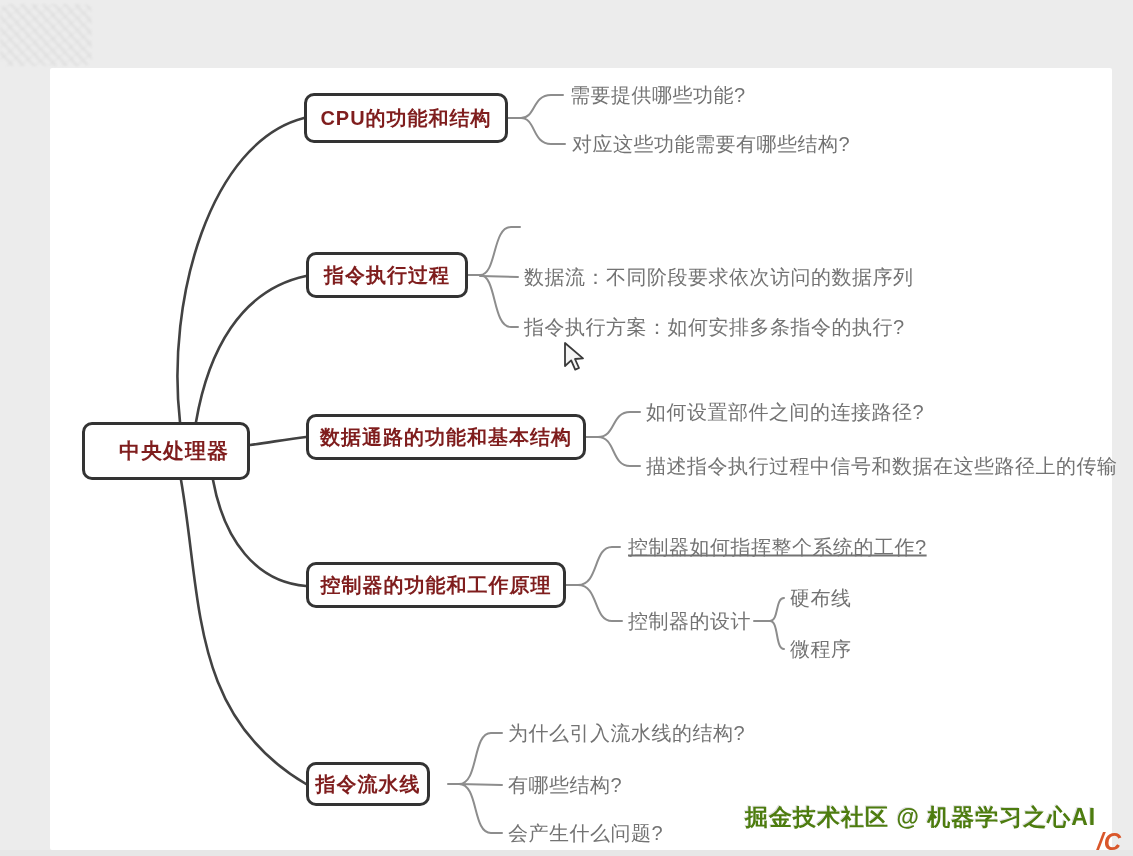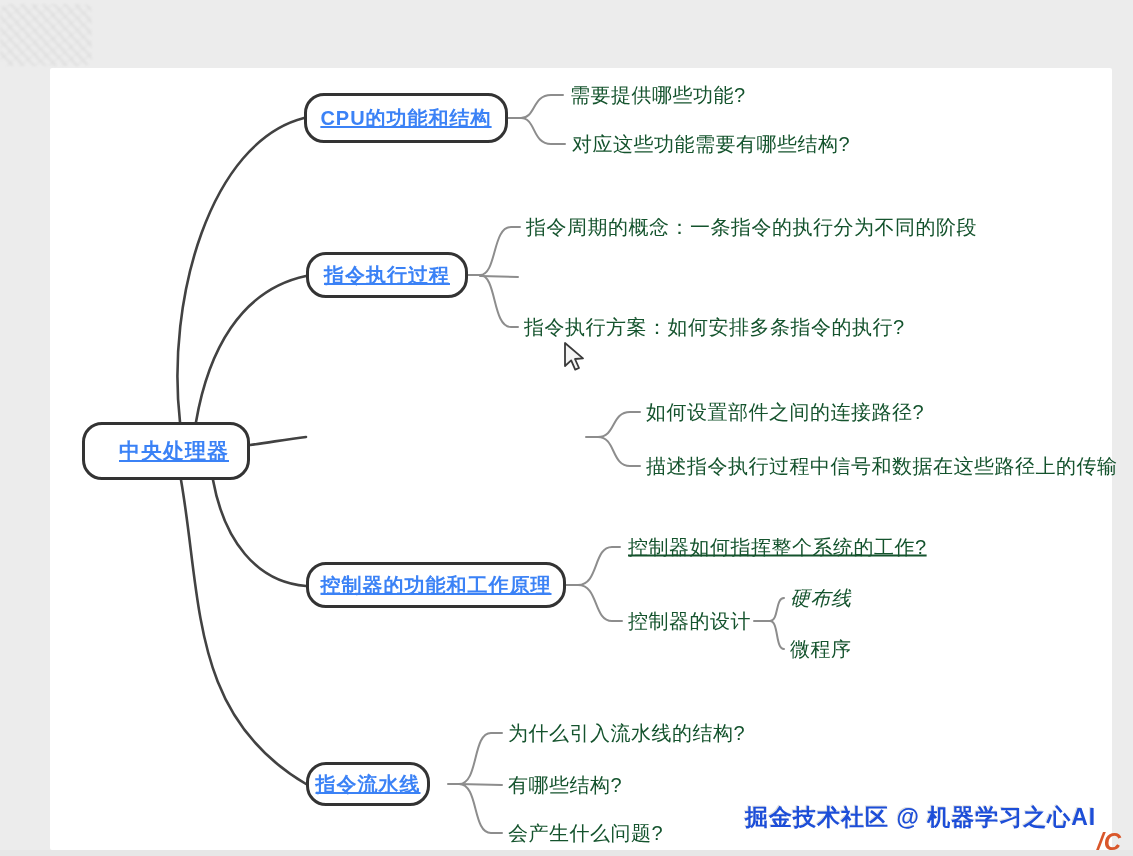--- a/index.html
+++ b/index.html
@@ -39,52 +39,51 @@
     pointer-events: none;
   }
   .main-link { fill: none; stroke: #424242; stroke-width: 2.6; stroke-linecap: round; }
   .leaf-link { fill: none; stroke: #8d8d8d; stroke-width: 2; stroke-linecap: round; }
 
   .node-box {
     position: absolute;
     box-sizing: border-box;
     background: #ffffff;
     border: 3px solid #333333;
-    border-radius: 20px;
+    border-radius: 10px;
     display: flex;
     align-items: center;
     justify-content: center;
-    color: #3b82f6;
+    color: #7f1d1d;
     font-weight: bold;
     font-size: 20px;
     letter-spacing: 1px;
     white-space: nowrap;
     cursor: pointer;
-    text-decoration: underline;
   }
   .node-box.root { font-size: 21px; padding-left: 16px; }
 
   .leaf-text {
     position: absolute;
     transform: translateY(-50%);
-    color: #14532d;
+    color: #737373;
     font-size: 20px;
     font-weight: 500;
     letter-spacing: 0.5px;
     white-space: nowrap;
     cursor: pointer;
   }
 
   .watermark-main {
     position: absolute;
     left: 745px; top: 802px;
     font-size: 23px;
     font-weight: bold;
     letter-spacing: 1px;
-    color: #1d4ed8;
+    color: #4d7c0f;
     text-shadow: 2px 2px 0 rgba(255,255,255,0.95), -1px -1px 0 rgba(120,120,120,0.25);
     white-space: nowrap;
   }
   .watermark-corner {
     position: absolute;
     left: 1097px; top: 828px;
     font-size: 24px;
     font-weight: bold;
     font-style: italic;
     color: #d9572b;
@@ -156,37 +155,38 @@
     <path class="leaf-link" d="M 459 784 L 502 785"></path>
     <path class="leaf-link" d="M 459 784 C 479 784, 472 833, 491 833 L 502 833"></path>
   </svg>
 
   <div class="node-box root" style="left:82px; top:422px; width:168px; height:58px;">中央处理器</div>
 
   <div class="node-box" style="left:304px; top:93px; width:204px; height:50px;">CPU的功能和结构</div>
 
   <div class="node-box" style="left:306px; top:252px; width:162px; height:46px;">指令执行过程</div>
 
+  <div class="node-box" style="left:306px; top:414px; width:280px; height:46px;">数据通路的功能和基本结构</div>
 
   <div class="node-box" style="left:306px; top:562px; width:260px; height:46px;">控制器的功能和工作原理</div>
 
   <div class="node-box" style="left:306px; top:762px; width:124px; height:44px;">指令流水线</div>
 
   <div class="leaf-text" style="left:570px; top:95px;">需要提供哪些功能?</div>
   <div class="leaf-text" style="left:572px; top:144px;">对应这些功能需要有哪些结构?</div>
 
-  <div class="leaf-text" style="left:526px; top:227px;">指令周期的概念：一条指令的执行分为不同的阶段</div>
+  <div class="leaf-text" style="left:524px; top:277px;">数据流：不同阶段要求依次访问的数据序列</div>
   <div class="leaf-text" style="left:524px; top:327px;">指令执行方案：如何安排多条指令的执行?</div>
 
   <div class="leaf-text" style="left:646px; top:412px;">如何设置部件之间的连接路径?</div>
   <div class="leaf-text" style="left:646px; top:466px;">描述指令执行过程中信号和数据在这些路径上的传输</div>
 
   <div class="leaf-text" style="left:628px; top:547px;text-decoration:underline;">控制器如何指挥整个系统的工作?</div>
   <div class="leaf-text" style="left:628px; top:621px;">控制器的设计</div>
-  <div class="leaf-text" style="left:790px; top:598px;font-style:italic;">硬布线</div>
+  <div class="leaf-text" style="left:790px; top:598px;">硬布线</div>
   <div class="leaf-text" style="left:790px; top:649px;">微程序</div>
 
   <div class="leaf-text" style="left:508px; top:733px;">为什么引入流水线的结构?</div>
   <div class="leaf-text" style="left:508px; top:785px;text-align:center;">有哪些结构?</div>
   <div class="leaf-text" style="left:508px; top:833px;">会产生什么问题?</div>
 
   <div class="watermark-main">掘金技术社区 @ 机器学习之心AI</div>
   <div class="watermark-corner">/C</div>
   <div class="bottom-strip"></div>
 

